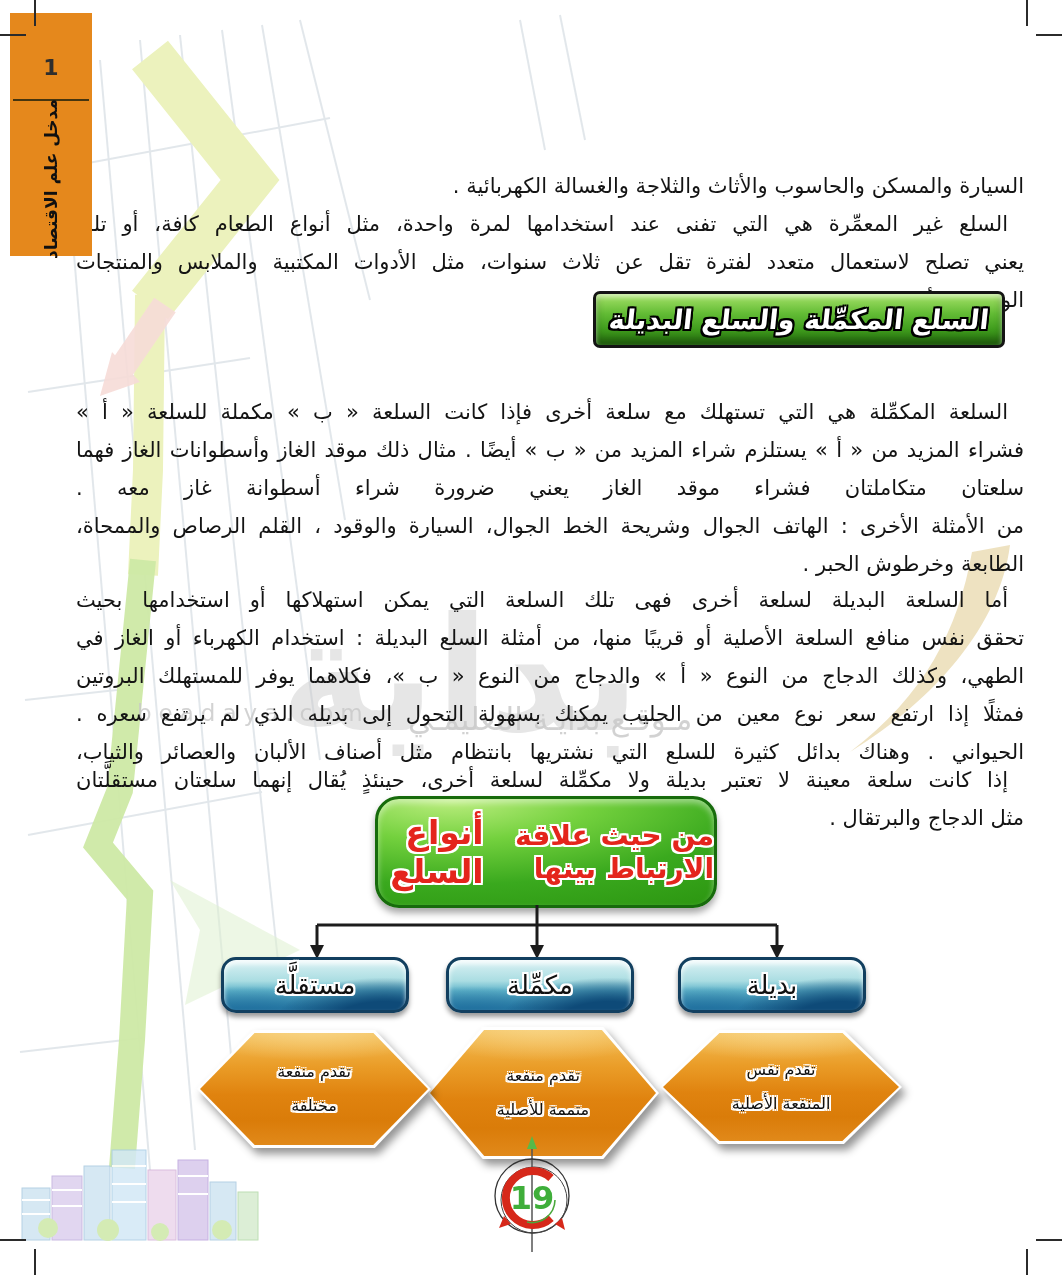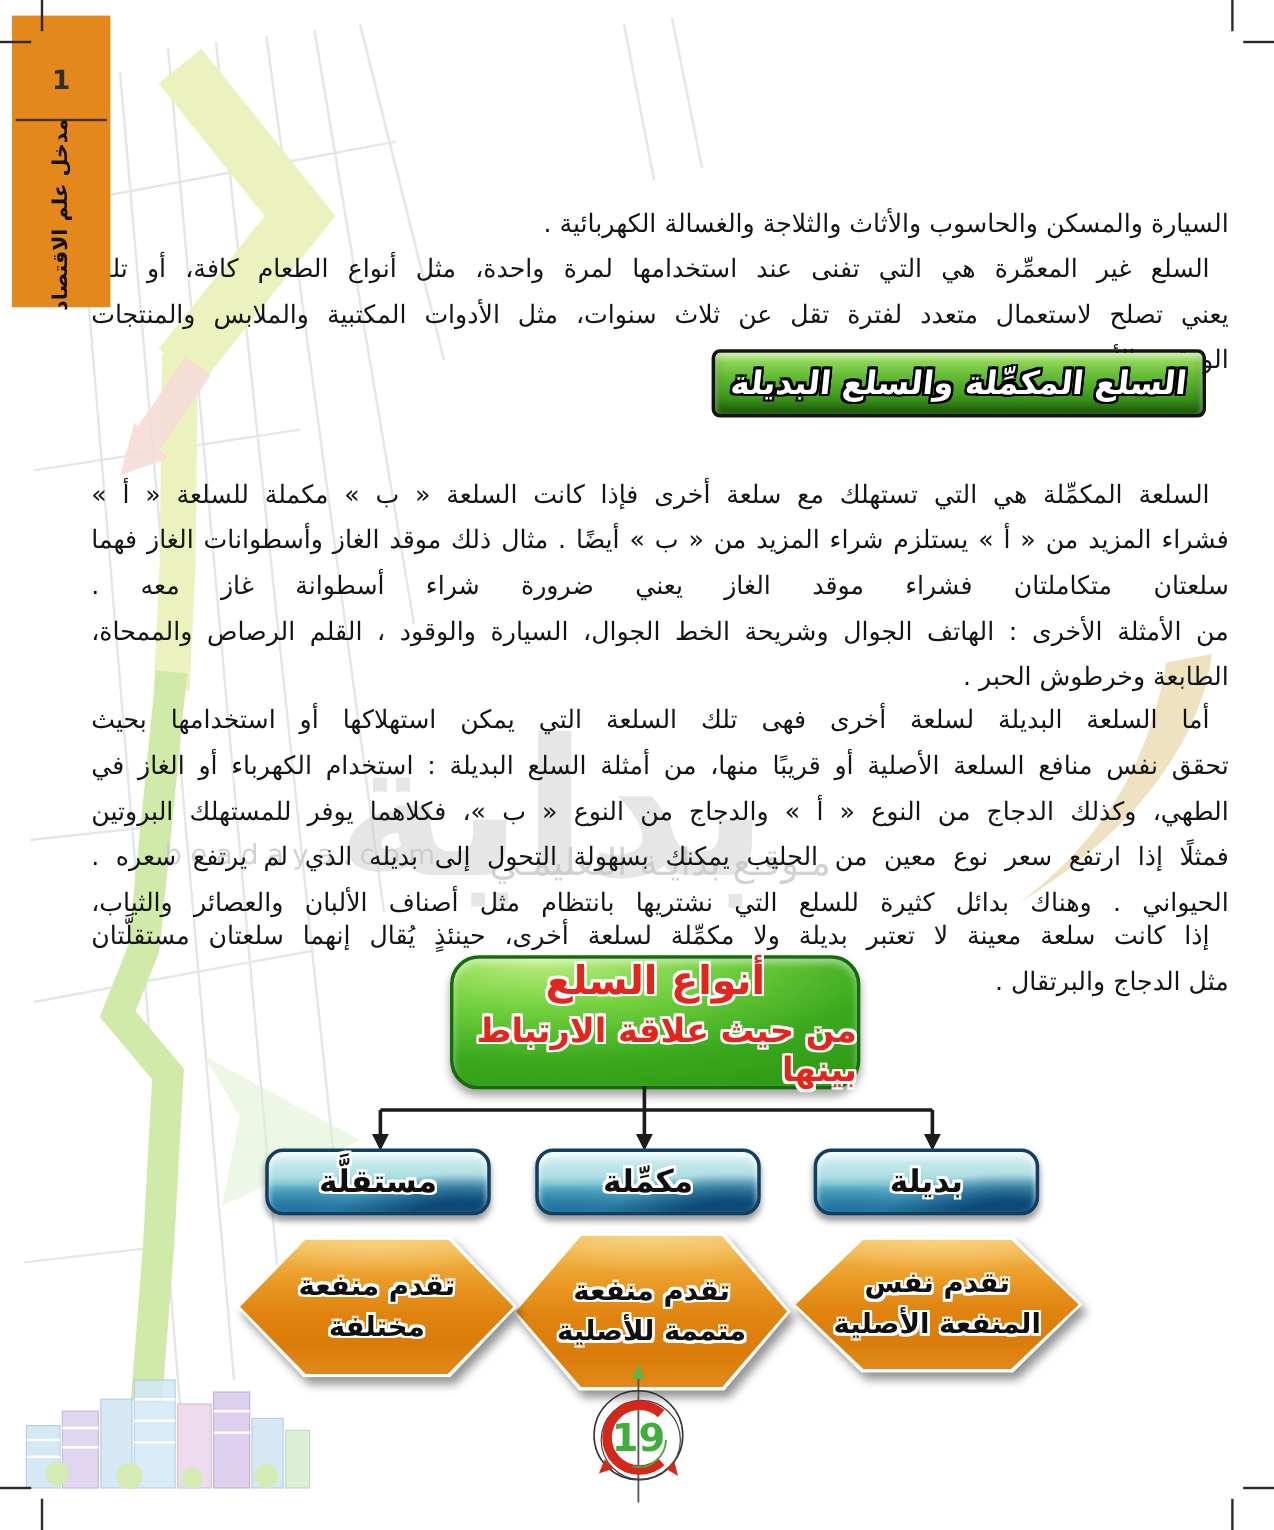--- a/index.html
+++ b/index.html
@@ -31,50 +31,50 @@
           box-shadow:inset 0 3px 5px rgba(255,255,255,.55), inset 0 -7px 9px rgba(0,0,0,.3);
           display:flex;align-items:center;justify-content:center;}
   .banner .txt{direction:rtl;font-size:27px;font-weight:bold;color:#ffffff;transform:skewX(-6deg);
           text-shadow:-2px -2px 0 #000,2px -2px 0 #000,-2px 2px 0 #000,2px 2px 0 #000,
                       0 -2px 0 #000,0 2px 0 #000,-2px 0 0 #000,2px 0 0 #000;}
   
   .typesbox{position:absolute;left:375px;top:796px;width:342px;height:112px;z-index:2;
             border:3px solid #176b0c;border-radius:24px;box-sizing:border-box;
             background:radial-gradient(140% 130% at 22% 0%,#bdee80 0%,#74d13e 30%,#3aa91e 62%,#2a930f 100%);
             box-shadow:0 5px 7px rgba(0,0,0,.35), inset 0 4px 6px rgba(255,255,255,.45);
-            display:flex;flex-direction:column;align-items:center;justify-content:center;gap:6px;text-align:right;}
+            display:flex;flex-direction:row;align-items:center;justify-content:center;gap:6px;text-align:right;}
   .red-out{direction:rtl;font-weight:bold;color:#e4251c;
            text-shadow:-2px -2px 0 #fff,2px -2px 0 #fff,-2px 2px 0 #fff,2px 2px 0 #fff,
                        0 -2px 0 #fff,0 2px 0 #fff,-2px 0 0 #fff,2px 0 0 #fff;}
   .typesbox .t1{font-size:33px;}
   .typesbox .t2{font-size:28px;}
   
   .bnode{position:absolute;top:957px;width:188px;height:56px;z-index:2;
          border:3px solid #123f5f;border-radius:15px;box-sizing:border-box;
          background:
            radial-gradient(100% 150% at 88% 125%,#0e4a78 28%,rgba(14,74,120,0) 60%),
            radial-gradient(130% 160% at 12% 140%,#1f6f9e 22%,rgba(31,111,158,0) 55%),
            linear-gradient(180deg,#dbf2f4 0%,#aadde2 42%,#5fb3c9 62%,#2d7fa8 100%);
          box-shadow:0 4px 5px rgba(0,0,0,.4), inset 0 4px 5px rgba(255,255,255,.8);
          display:flex;align-items:center;justify-content:center;}
-  .blk-out{direction:rtl;font-weight:bold;color:#101010;
+  .blk-out{direction:rtl;font-weight:normal;color:#101010;
            text-shadow:-2px -2px 0 #fff,2px -2px 0 #fff,-2px 2px 0 #fff,2px 2px 0 #fff,
                        0 -2px 0 #fff,0 2px 0 #fff,-2px 0 0 #fff,2px 0 0 #fff;}
   .bnode .lbl{font-size:26px;}
   
   .hexwrap{position:absolute;z-index:2;filter:drop-shadow(4px 6px 4px rgba(0,0,0,.42));}
   .hexo{position:absolute;inset:0;background:#ffffff;
         clip-path:polygon(24% 0,76% 0,100% 50%,76% 100%,24% 100%,0 50%);}
   .hexi{position:absolute;inset:3px;
         clip-path:polygon(24% 0,76% 0,100% 50%,76% 100%,24% 100%,0 50%);
         background:
           radial-gradient(110% 60% at 50% -8%,#f9d98e 0%,rgba(249,217,142,0) 55%),
           linear-gradient(180deg,#f3bd55 0%,#ea9c27 30%,#e0830f 55%,#da7c09 78%,#e1891a 100%);
         display:flex;flex-direction:column;align-items:center;justify-content:center;gap:8px;}
-  .hexi .l{font-size:23px;line-height:26px;}
+  .hexi .l{font-size:16px;line-height:26px;}
   
   .crop{position:absolute;background:#2b2b2b;z-index:4;}
   .wm-big{left:120px;top:548px;width:680px;font-size:158px;font-weight:bold;
           text-align:center;direction:rtl;opacity:.45;line-height:200px;margin-top:27px;}
   .wm-lat{left:137px;top:700px;font-size:23px;letter-spacing:7px;opacity:.8;}
   .wm-ar{left:408px;top:701px;font-size:31px;direction:rtl;opacity:.8;}
 </style>
 </head>
 <body>
 

